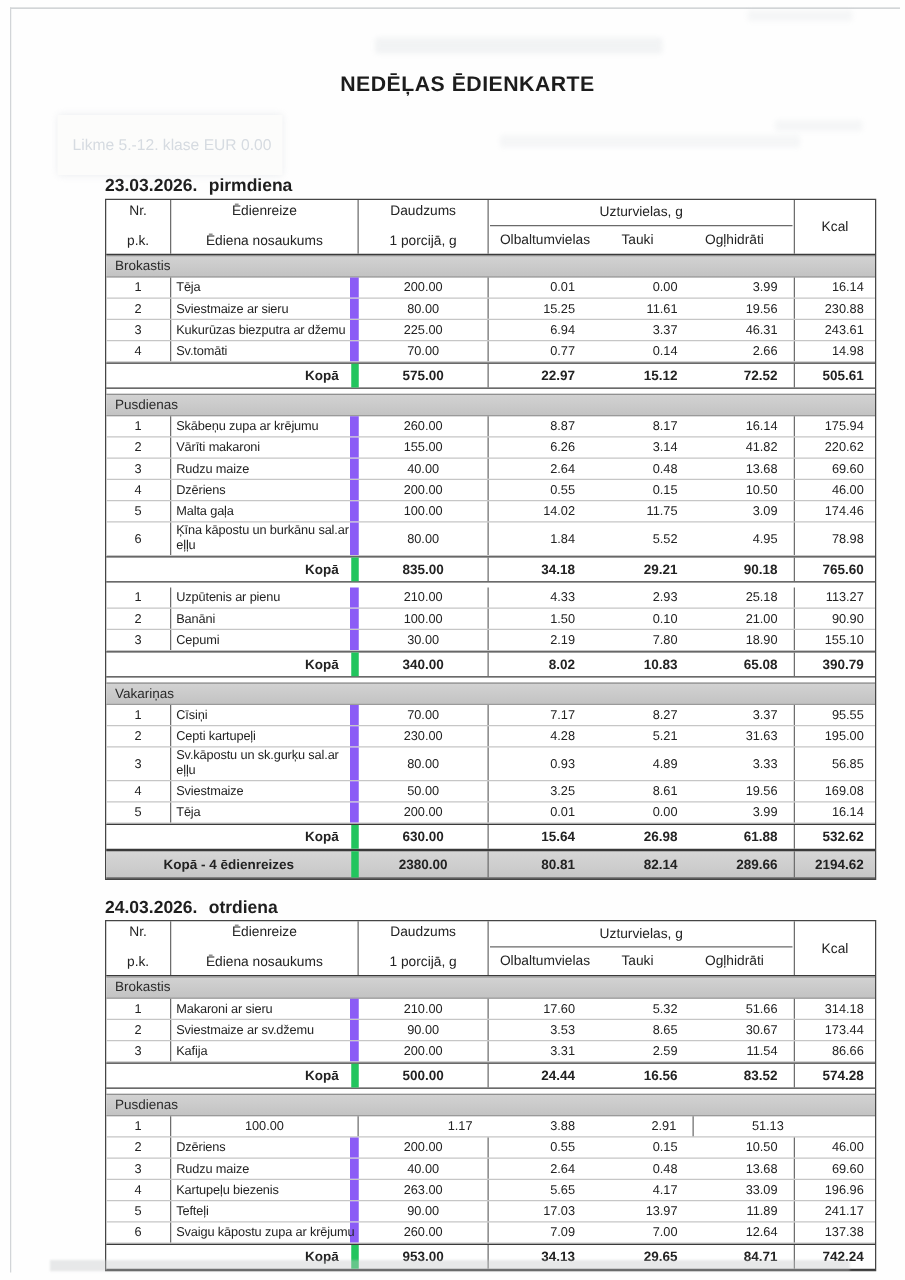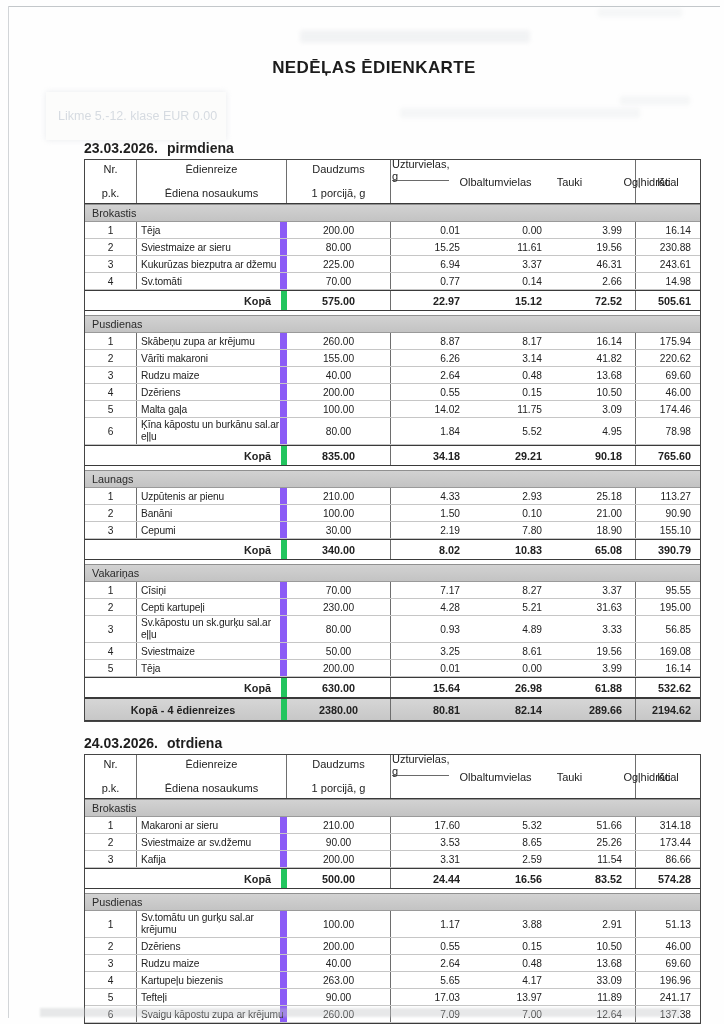--- a/index.html
+++ b/index.html
@@ -25,21 +25,21 @@
   .day-heading{font-size:14px;font-weight:bold;color:#1e1e1e;margin-bottom:3px;}
   .day-heading .wd{margin-left:9px;}
 
   .menu-table{border:1.4px solid #454545;background:#fff;}
 
   
   .t-head{display:grid;grid-template-columns:52px 150px 104px 245px 64px;height:43px;
     border-bottom:1.6px solid #3a3a3a;font-size:11px;color:#232323;}
   .h-col{display:flex;flex-direction:column;justify-content:space-between;align-items:center;
     padding:3px 2px 4px 2px;border-right:1px solid #6e6e6e;}
-  .h-nutr{display:flex;flex-direction:row;border-right:1px solid #6e6e6e;}
+  .h-nutr{display:flex;flex-direction:column;border-right:1px solid #6e6e6e;}
   .h-nutr-top{height:20px;display:flex;align-items:center;justify-content:center;border-bottom:1px solid #6a6a6a;
     margin:0 1px;}
   .h-nutr-sub{flex:1;display:grid;grid-template-columns:90px 58px 97px;align-items:center;}
   .h-nutr-sub span{text-align:center;}
   .h-kcal{display:flex;align-items:center;justify-content:center;}
 
   
   .t-bar{height:16px;line-height:16px;background:#c9c9c9;border-top:1px solid #909090;
     border-bottom:1px solid #9a9a9a;padding-left:7px;font-size:10.8px;color:#2a2a2a;
     background-image:linear-gradient(180deg,#d2d2d2,#c3c3c3);}
@@ -265,21 +265,20 @@
           <div class="tt-label">Kopā</div>
           <div class="cell c-qty">835.00</div>
           <div class="cell c-num">34.18</div>
           <div class="cell c-num">29.21</div>
           <div class="cell c-num c-carb">
             <span>90.18</span>
           </div>
           <div class="cell c-kcal">765.60</div>
         </div>
         <div class="t-gap"></div>
-        <div class="t-bar">Launags</div>
         <div class="t-row">
           <div class="cell c-nr">1</div>
           <div class="cell c-dish">
             <div>Uzpūtenis ar pienu</div>
           </div>
           <div class="cell c-qty">210.00</div>
           <div class="cell c-num">4.33</div>
           <div class="cell c-num">2.93</div>
           <div class="cell c-num c-carb">
             <span>25.18</span>
@@ -457,21 +456,21 @@
         </div>
         <div class="t-row">
           <div class="cell c-nr">2</div>
           <div class="cell c-dish">
             <div>Sviestmaize ar sv.džemu</div>
           </div>
           <div class="cell c-qty">90.00</div>
           <div class="cell c-num">3.53</div>
           <div class="cell c-num">8.65</div>
           <div class="cell c-num c-carb">
-            <span>25.26</span>
+            <span>30.67</span>
           </div>
           <div class="cell c-kcal">173.44</div>
         </div>
         <div class="t-row">
           <div class="cell c-nr">3</div>
           <div class="cell c-dish">
             <div>Kafija</div>
           </div>
           <div class="cell c-qty">200.00</div>
           <div class="cell c-num">3.31</div>
@@ -488,24 +487,20 @@
           <div class="cell c-num">16.56</div>
           <div class="cell c-num c-carb">
             <span>83.52</span>
           </div>
           <div class="cell c-kcal">574.28</div>
         </div>
         <div class="t-gap"></div>
         <div class="t-bar">Pusdienas</div>
         <div class="t-row">
           <div class="cell c-nr">1</div>
-          <div class="cell c-dish">
-            <div>Sv.tomātu un gurķu sal.ar</div>
-            <div>krējumu</div>
-          </div>
           <div class="cell c-qty">100.00</div>
           <div class="cell c-num">1.17</div>
           <div class="cell c-num">3.88</div>
           <div class="cell c-num c-carb">
             <span>2.91</span>
           </div>
           <div class="cell c-kcal">51.13</div>
         </div>
         <div class="t-row">
           <div class="cell c-nr">2</div>

